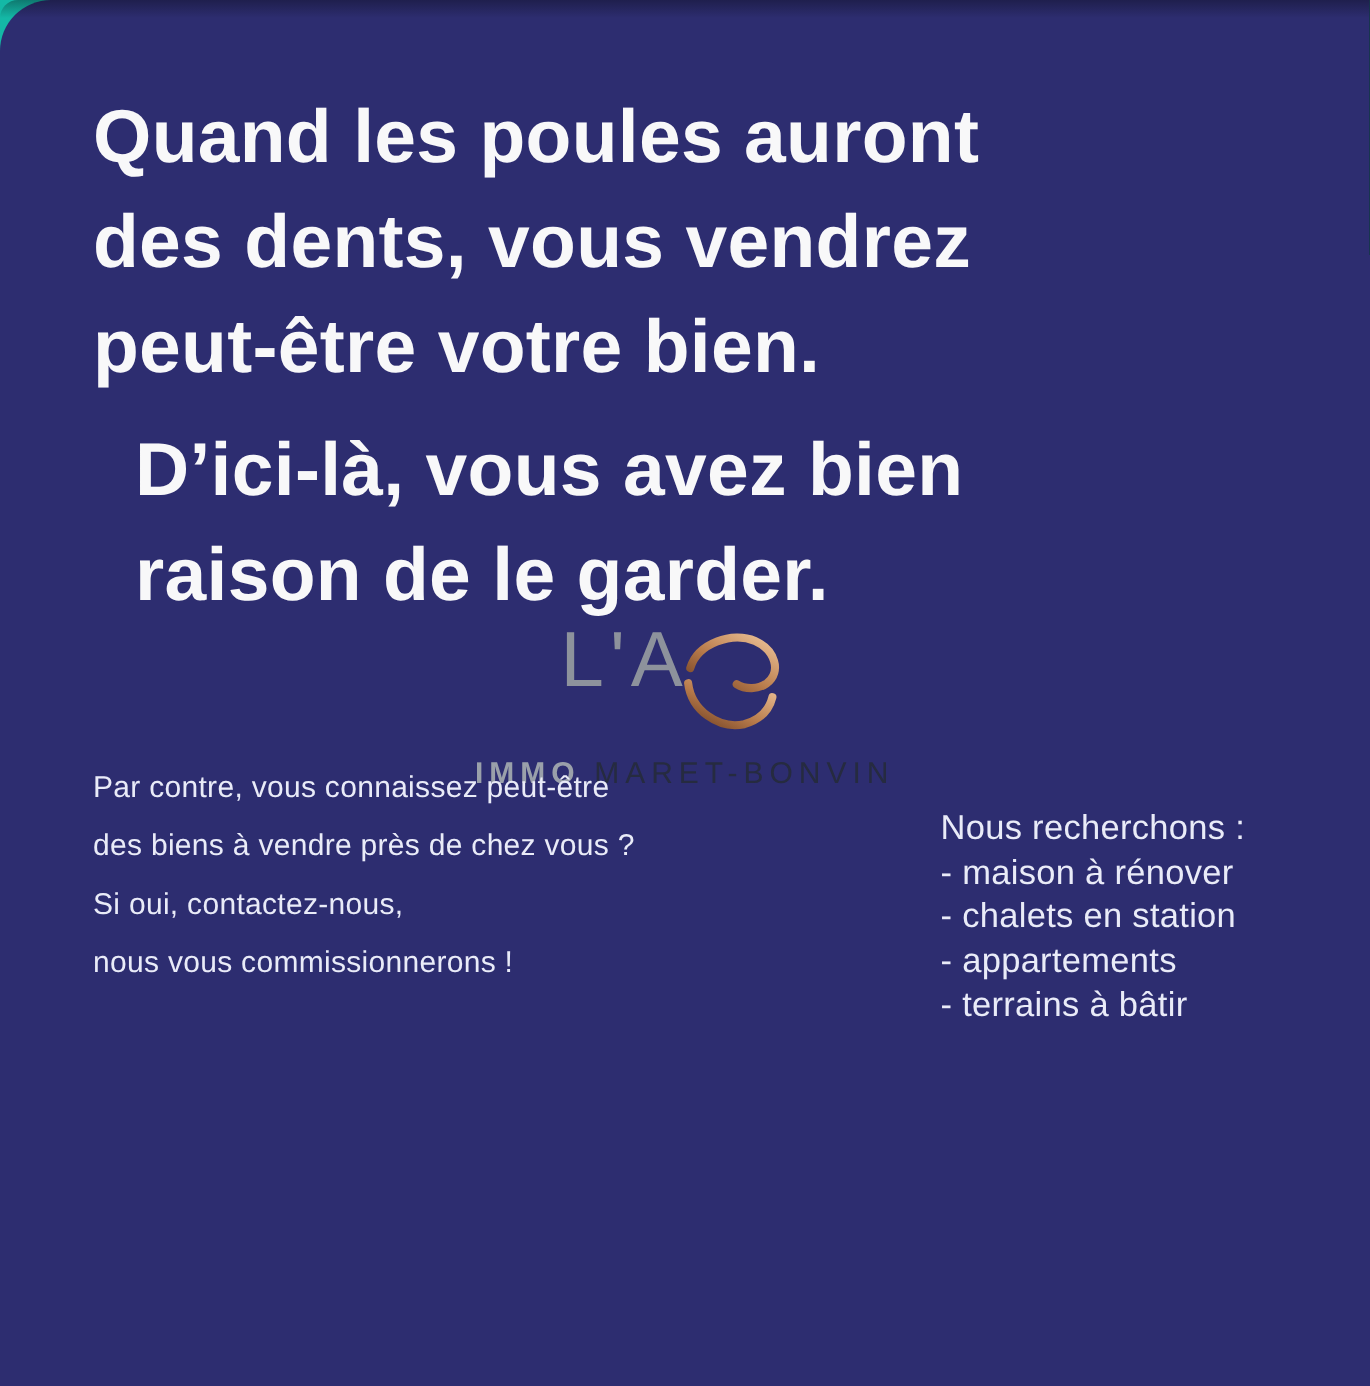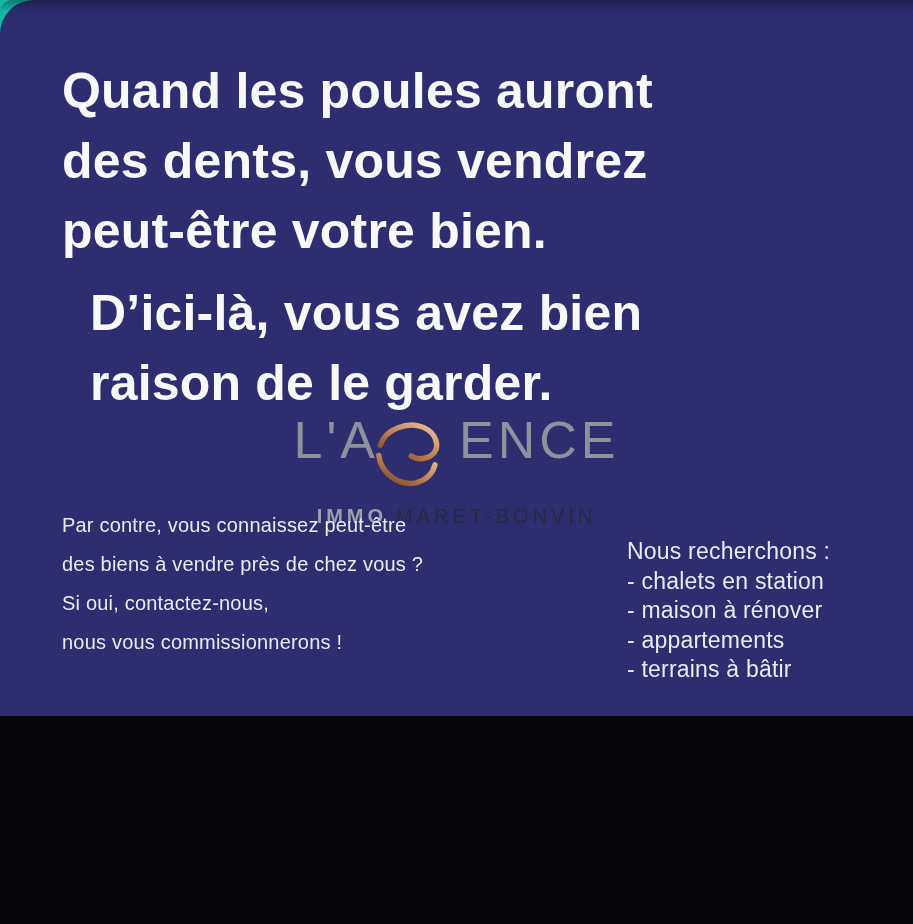--- a/index.html
+++ b/index.html
@@ -5,21 +5,21 @@
   <style>
     html, body {
       margin: 0;
       padding: 0;
       background: #060608;
       font-family: "Liberation Sans", sans-serif;
     }
     .stage {
       position: relative;
       width: 913px;
-      height: 716px;
+      height: 924px;
       overflow: hidden;
       background: #14b8a6;
     }
     .card {
       position: absolute;
       left: 0;
       top: 0;
       width: 923px;
       height: 934px;
       background: var(--card, #2d2d70);
@@ -141,36 +141,35 @@
               <linearGradient id="copperGrad" x1="0%" y1="100%" x2="100%" y2="0%">
                 <stop offset="0%" stop-color="#6f3f22"></stop>
                 <stop offset="45%" stop-color="#b97c4c"></stop>
                 <stop offset="100%" stop-color="#eec49a"></stop>
               </linearGradient>
             </defs>
             <path d="M10 36 C 17 13, 49 2, 70 11 C 88 19, 95 39, 81 50 C 73 56, 61 56, 53 51" stroke="url(#copperGrad)" stroke-width="7.5" stroke-linecap="round"></path>
             <path d="M8 50 C 11 75, 36 93, 60 88 C 74 84, 83 75, 86 63" stroke="url(#copperGrad)" stroke-width="7.5" stroke-linecap="round"></path>
           </svg>
         </span>
-        <span>ENCE</span>
       </div>
       <div class="logo-sub">
         <span class="logo-immo">IMMO</span>
         <span class="logo-name">MARET-BONVIN</span>
       </div>
     </div>
 
     <div class="para-left">Par contre, vous connaissez peut-être
 des biens à vendre près de chez vous ?
 Si oui, contactez-nous,
 nous vous commissionnerons !</div>
 
     <div class="list-right">
       <div>Nous recherchons :</div>
+      <div>- maison à rénover</div>
       <div>- chalets en station</div>
-      <div>- maison à rénover</div>
       <div>- appartements</div>
       <div>- terrains à bâtir</div>
     </div>
 
 
   </div>
 </div>
 
 </body></html>

